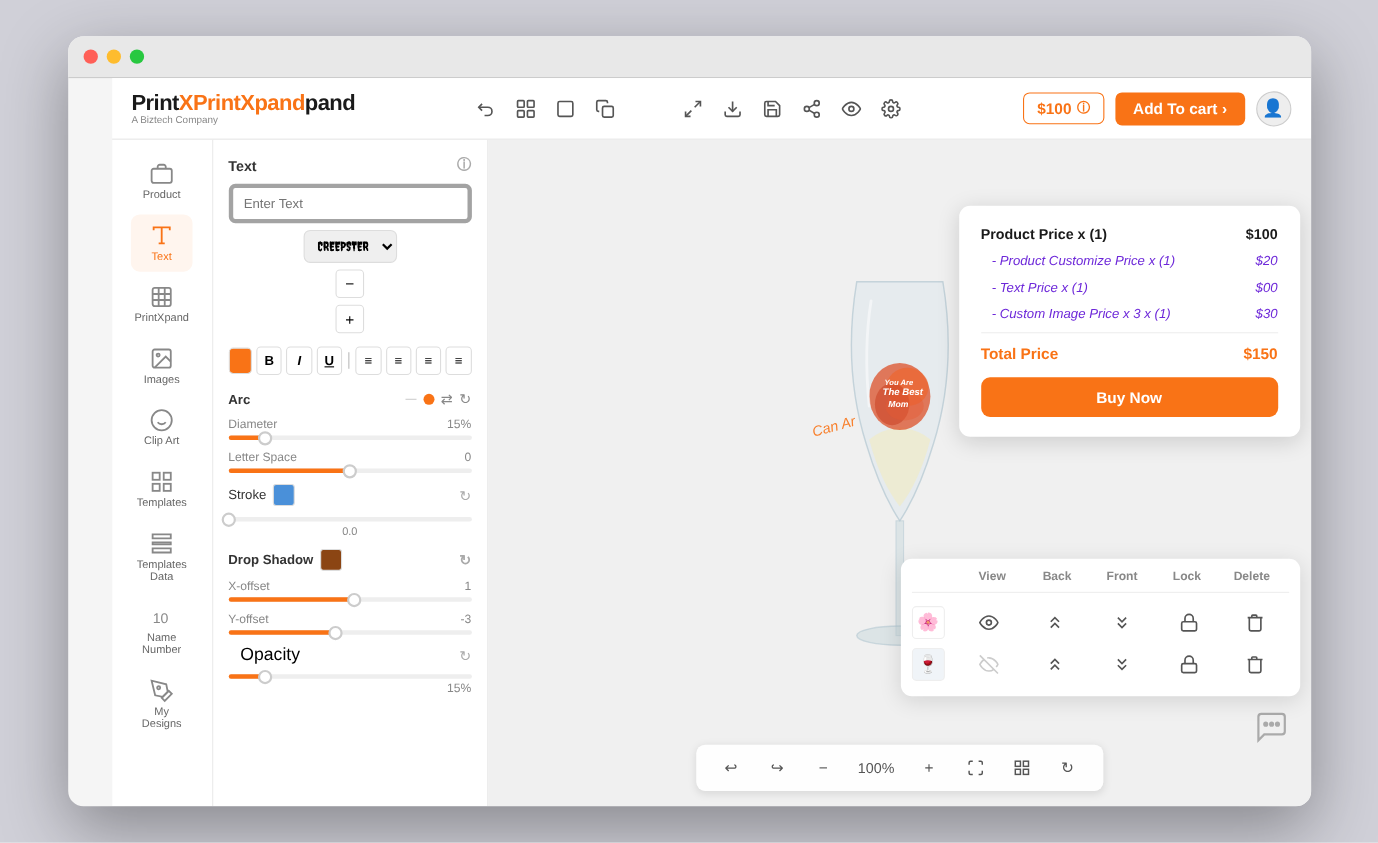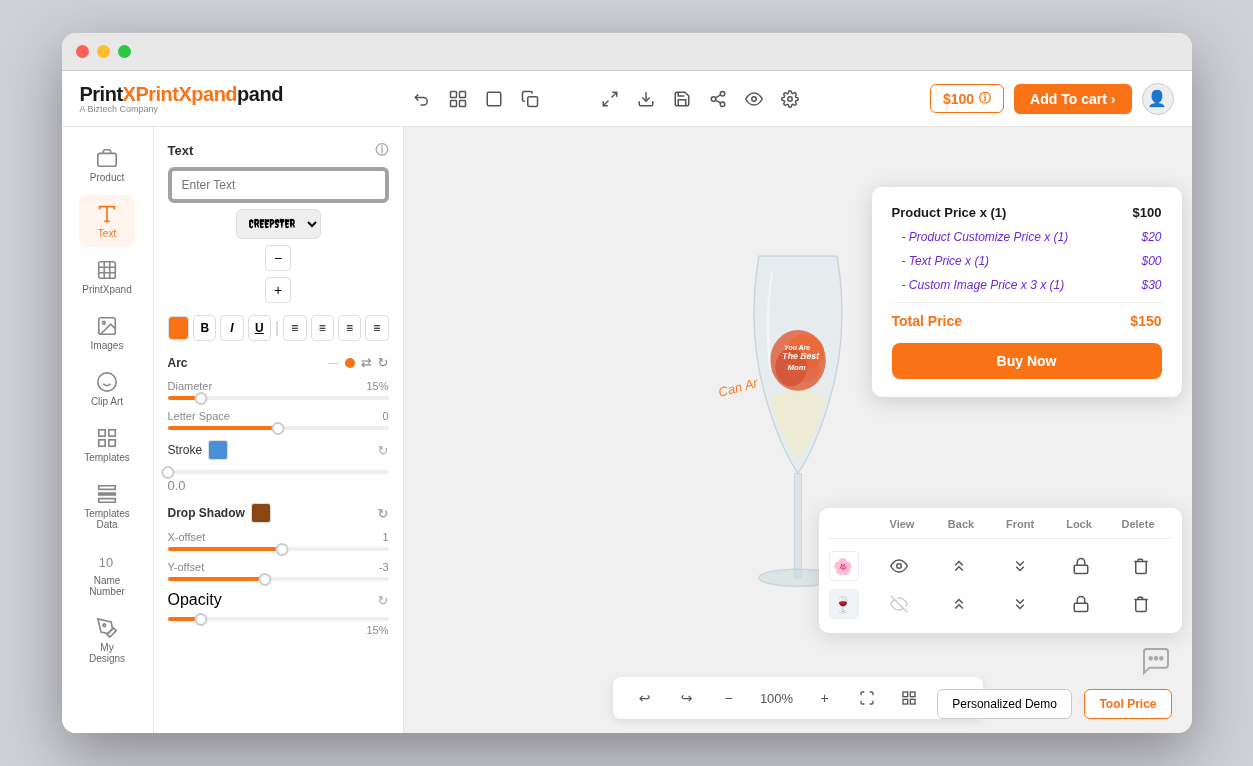--- a/index.html
+++ b/index.html
@@ -34,20 +34,21 @@
     .tl { width: 13px; height: 13px; border-radius: 50%; }
     .tl-red { background: #ff5f57; }
     .tl-yellow { background: #febc2e; }
     .tl-green { background: #28c840; }
 
     .app-body {
       display: flex;
       flex-direction: column;
       flex: 1;
       overflow: hidden;
+      padding-left: 40px;
     }
     .header {
       background: #fff;
       height: 56px;
       display: flex;
       align-items: center;
       padding: 0 18px;
       border-bottom: 1px solid #e5e5e5;
       flex-shrink: 0;
       gap: 12px;
@@ -319,20 +320,21 @@
       height: 20px;
       background: #8B4513;
       border-radius: 3px;
       border: 1px solid #ddd;
     }
     .opacity-row {
       display: flex;
       align-items: center;
       justify-content: space-between;
       margin-bottom: 8px;
+      margin-left: 11px;
     }
 
     
     .canvas-area {
       flex: 1;
       background: #f0f0f0;
       display: flex;
       flex-direction: column;
       align-items: center;
       justify-content: center;
@@ -802,21 +804,21 @@
             <div style="display:flex;align-items:center;gap:6px">
               <span class="stroke-label">Stroke</span>
               <div class="stroke-swatch"></div>
             </div>
             <span class="reset-icon">↻</span>
           </div>
           <div class="slider-track" style="margin-bottom:4px">
             <div class="slider-fill" style="width:0%"></div>
             <div class="slider-thumb" style="left:0%"></div>
           </div>
-          <div style="text-align:left;font-size:13px;color:#888;">0.0</div>
+          <div style="text-align:center;font-size:10px;color:#888;">0.0</div>
         </div>
 
         
         <div style="margin-bottom:10px">
           <div class="section-header">
             <div style="display:flex;align-items:center;gap:6px">
               <span>Drop Shadow</span>
               <div class="drop-shadow-swatch"></div>
             </div>
             <span class="reset-icon">↻</span>
@@ -1020,20 +1022,16 @@
             <svg width="16" height="16" viewBox="0 0 24 24" fill="none" stroke="currentColor" stroke-width="2">
                 <rect x="3" y="3" width="7" height="7"></rect>
                 <rect x="14" y="3" width="7" height="7"></rect>
                 <rect x="14" y="14" width="7" height="7"></rect>
                 <rect x="3" y="14" width="7" height="7"></rect>
               </svg>
           </div>
           <div class="bottom-tool-btn">↻</div>
         </div>
 
-        <div class="bottom-right">
-          <button class="demo-btn">Personalized Demo</button>
-          <button class="tool-price-btn">Tool Price</button>
-        </div>
       </div>
     </div>
   </div>
 </div>
 
 </body></html>

